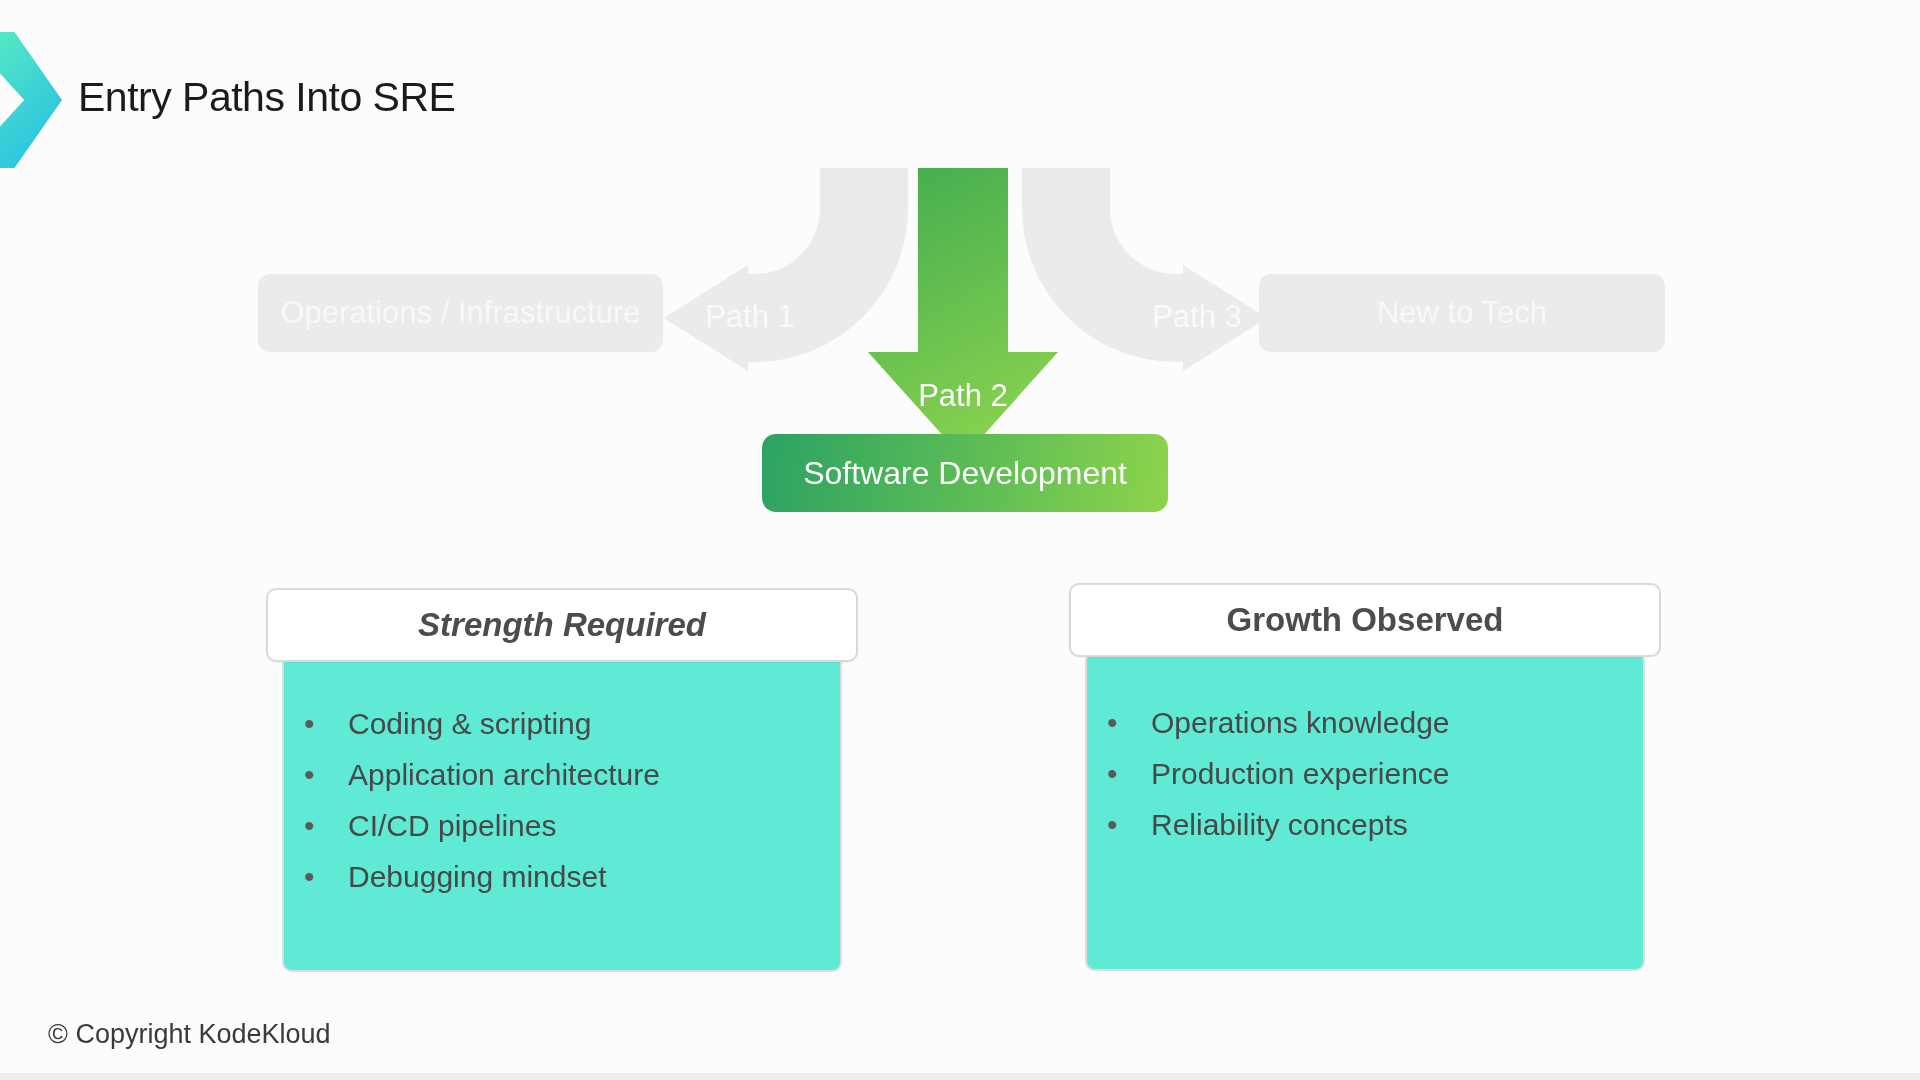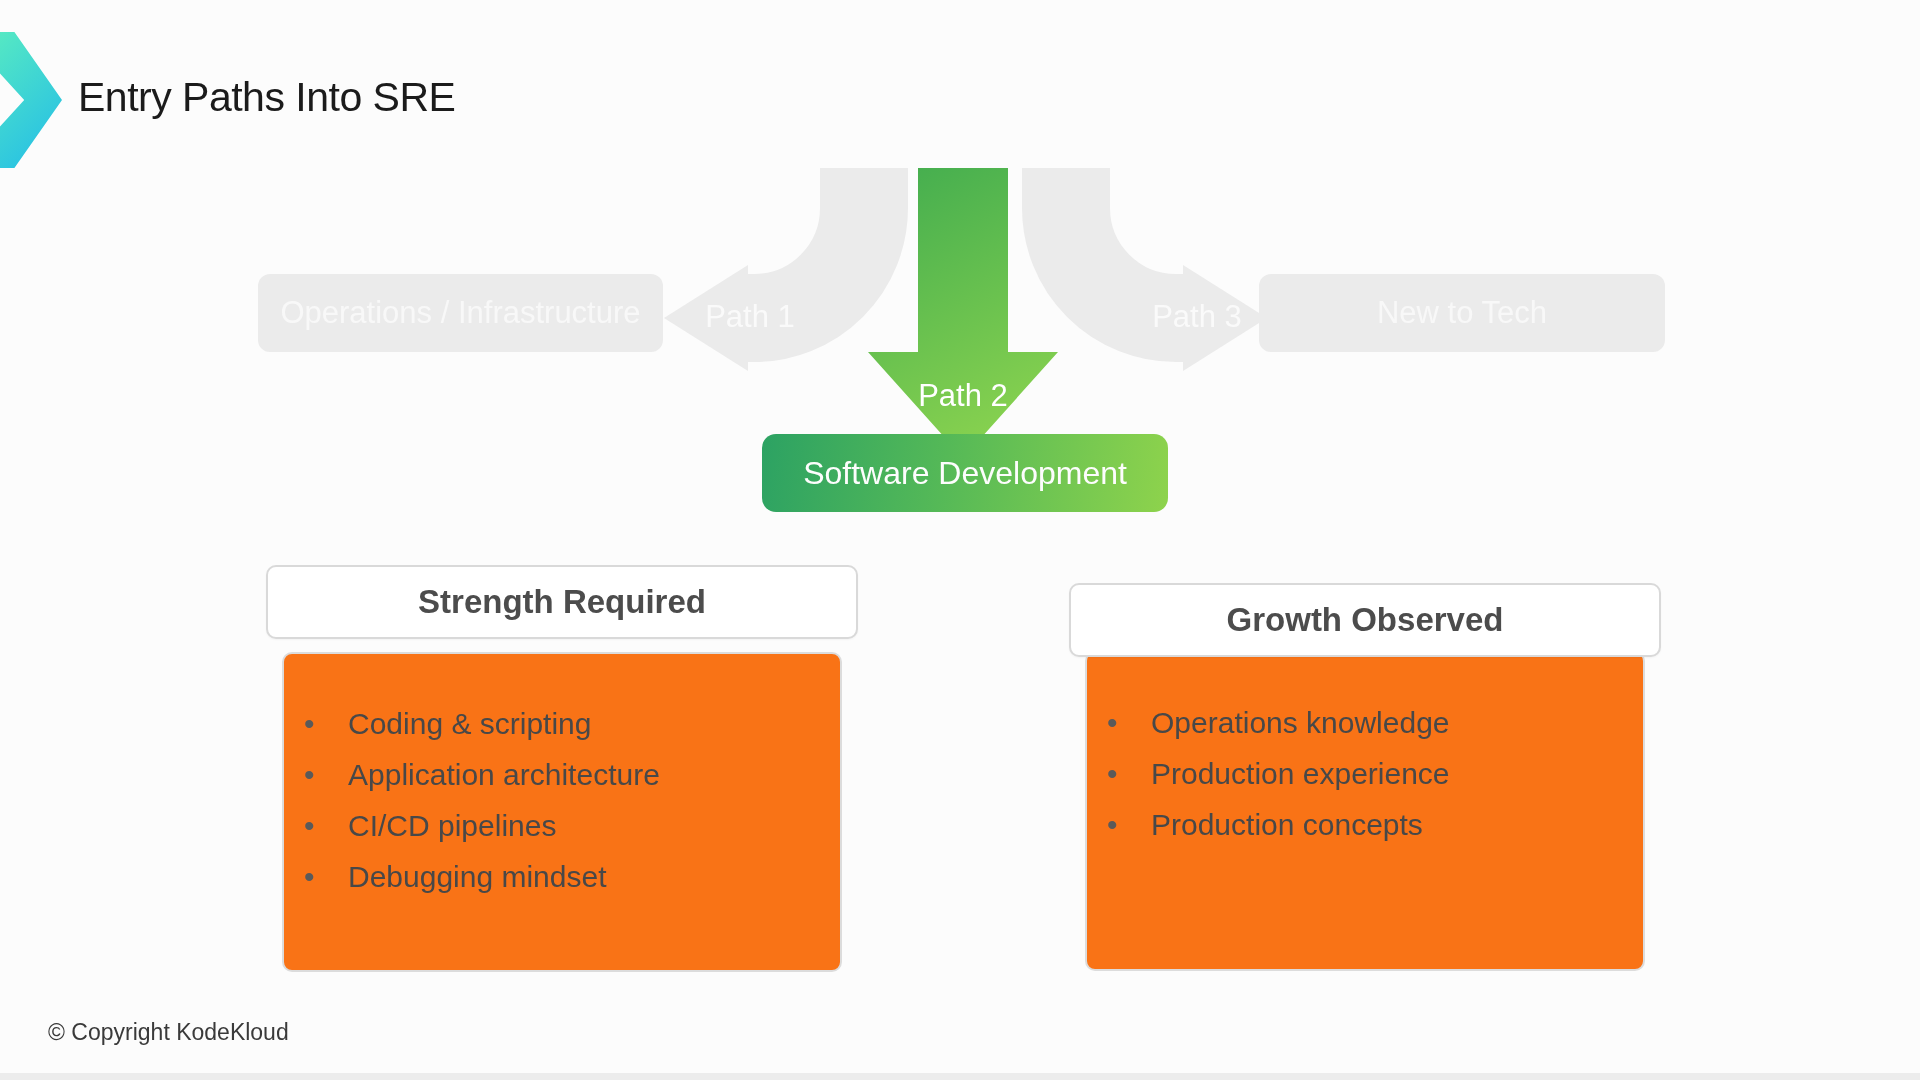--- a/index.html
+++ b/index.html
@@ -51,42 +51,42 @@
     color:#fdfdfd;font-size:32px;
   }
   
   .card-header{
     position:absolute;height:70px;width:588px;background:#ffffff;
     border:2px solid #d9d9d9;border-radius:10px;z-index:3;
     display:flex;align-items:center;justify-content:center;
     font-size:33px;font-weight:bold;color:#4c4c4c;
     box-shadow:0 1px 2px rgba(0,0,0,0.04);
   }
-  .card-header.left{left:266px;top:565px;}
+  .card-header.left{left:266px;top:588px;font-style:italic;}
   .card-header.right{left:1069px;top:583px;}
   .card-body{
-    position:absolute;width:556px;height:316px;background:#f97316;
+    position:absolute;width:556px;height:316px;background:#5eead4;
     border:2px solid #dcdcdc;border-radius:10px;z-index:2;
   }
   .card-body.left{left:282px;top:652px;}
   .card-body.right{left:1085px;top:651px;}
   .card-body ul{
     list-style:none;margin:44px 0 0 0;padding:0;
   }
   .card-body li{
     position:relative;padding-left:64px;height:51px;line-height:51px;
     font-size:30px;color:#484848;white-space:nowrap;
   }
   .card-body li::before{
     content:"•";position:absolute;left:20px;color:#5a5a5a;
   }
   
   .footer{
     position:absolute;left:48px;top:1019px;
-    font-size:23px;color:#3a3a3a;white-space:nowrap;
+    font-size:27px;color:#3a3a3a;white-space:nowrap;
   }
   .bottom-strip{
     position:absolute;left:0;bottom:0;width:100%;height:7px;background:#ececec;
   }
 </style>
 </head>
 <body>
 
 <div class="slide">
 
@@ -131,20 +131,20 @@
       <li>CI/CD pipelines</li>
       <li>Debugging mindset</li>
     </ul>
   </div>
 
   <div class="card-header right">Growth Observed</div>
   <div class="card-body right">
     <ul>
       <li>Operations knowledge</li>
       <li>Production experience</li>
-      <li>Production concepts</li>
+      <li>Reliability concepts</li>
     </ul>
   </div>
 
   <div class="footer">© Copyright KodeKloud</div>
   <div class="bottom-strip"></div>
 
 </div>
 
 </body></html>

